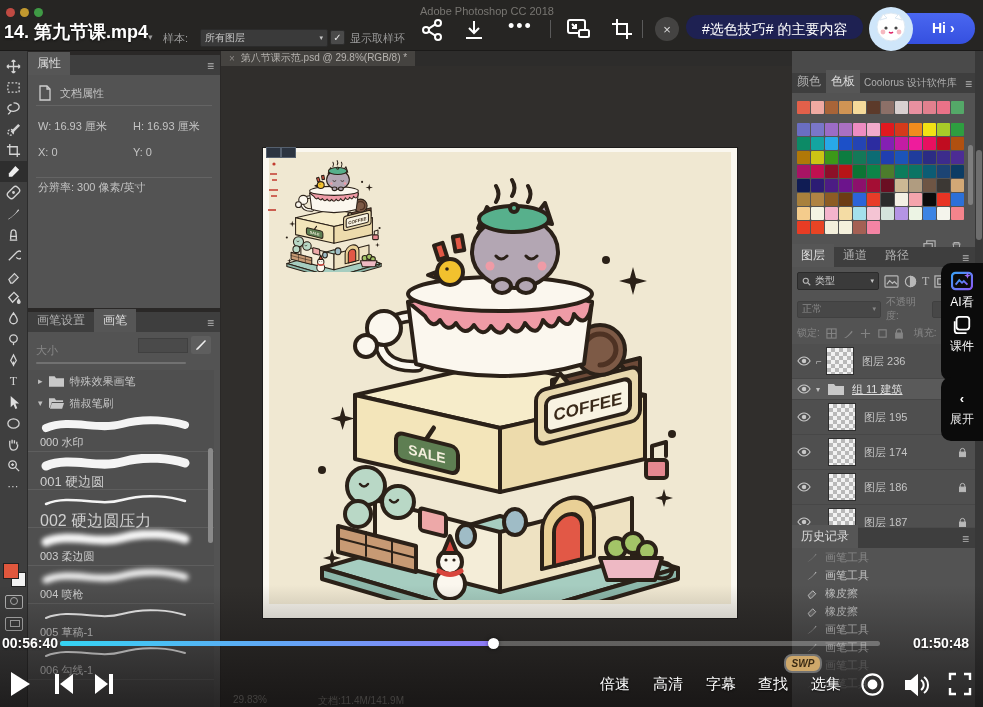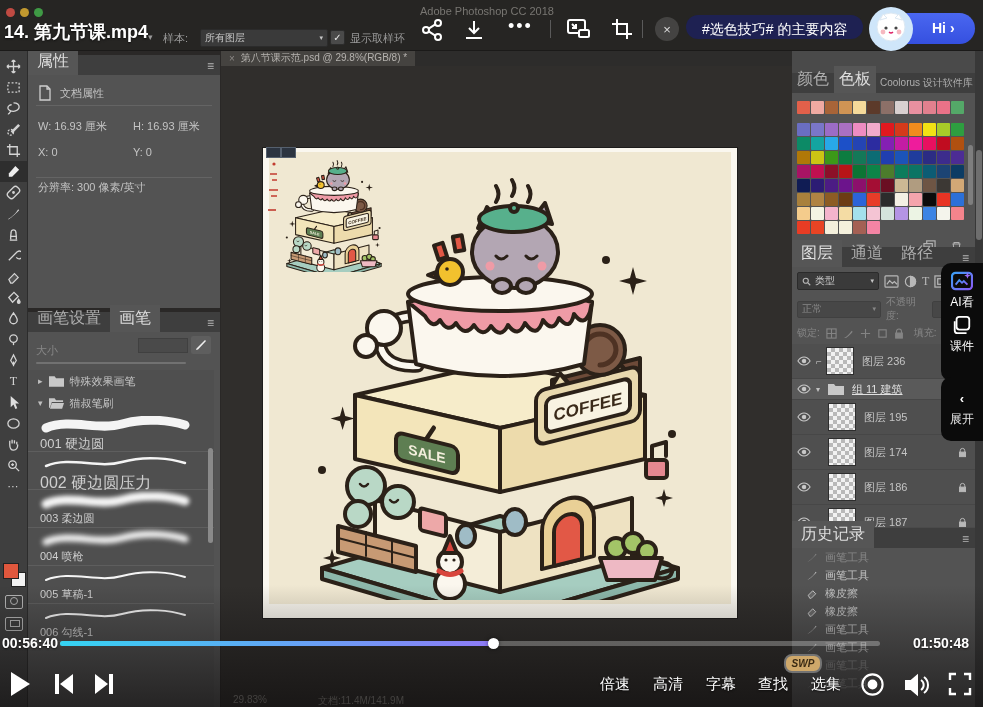--- a/index.html
+++ b/index.html
@@ -1,21 +1,21 @@
 <!DOCTYPE html>
 <html><head>
 <meta charset="utf-8">
 <style>
   html,body{margin:0;padding:0;background:#111;}
   #screen{position:relative;width:983px;height:707px;overflow:hidden;background:#2a2827;
     font-family:"Liberation Sans","DejaVu Sans",sans-serif;color:#c9c9c9;}
   .abs{position:absolute;}
   .panel{background:#535353;}
   .tabbar{background:#3e3e3e;display:flex;align-items:flex-end;height:20px;}
-  .tab{padding:3px 9px 3px;font-size:16px;color:#aeaeae;white-space:nowrap;}
+  .tab{padding:3px 9px 3px;font-size:12px;color:#aeaeae;white-space:nowrap;}
   .tab.active{background:#565656;color:#dedede;}
   .menu-burger{margin-left:auto;color:#b5b5b5;font-size:12px;padding:2px 6px;}
   .divline{position:absolute;height:1px;background:#646464;left:8px;right:8px;}
   .ptext{font-size:11px;color:#c4c4c4;}
   .dim{opacity:.45;}
   .tool{width:27px;height:21px;display:flex;align-items:center;justify-content:center;}
   .tool.active{background:#2e2e2e;}
   .sw{width:13px;height:13px;border-radius:1px;}
   .swrow{display:flex;gap:1px;margin-bottom:1px;}
   .vtext{color:#fff;text-shadow:0 1px 2px rgba(0,0,0,.65);}
@@ -343,20 +343,26 @@
       <div style="display:flex;align-items:center;gap:6px;height:22px;padding-left:10px;">
         <span style="color:#c0c0c0;font-size:9px;">▾</span>
         <svg width="15" height="12" viewBox="0 0 16 12" fill="#c8c8c8">
             <path d="M0 1h6l1.5 2H15v2H3L1 11H0z"></path>
             <path d="M3 6h13l-2 6H1z"></path>
           </svg>
         <span class="ptext">猫叔笔刷</span>
       </div>
       <div id="brush-items">
           <div style="height: 35px; border-bottom: 1px solid rgb(94, 94, 94); padding: 2px 0px 0px 12px;">
+            <svg width="150" height="18" viewBox="0 0 150 18" style="filter:blur(0.6px)">
+              <path d="M6 12C30 2 58 15 82 8S132 5 145 9" fill="none" stroke="#f4f4f4" stroke-width="8" stroke-linecap="round"></path>
+            </svg>
+            <div style="font-size:11px;color:#cfcfcf;margin-top:1px;">000 水印</div>
+          </div>
+          <div style="height: 35px; border-bottom: 1px solid rgb(94, 94, 94); padding: 2px 0px 0px 12px;">
             <svg width="150" height="18" viewBox="0 0 150 18" style="filter:blur(0px)">
               <path d="M6 12C30 2 58 15 82 8S132 5 145 9" fill="none" stroke="#f4f4f4" stroke-width="9" stroke-linecap="round"></path>
             </svg>
             <div style="font-size:13px;color:#cfcfcf;margin-top:1px;">001 硬边圆</div>
           </div>
           <div style="height: 35px; border-bottom: 1px solid rgb(94, 94, 94); padding: 2px 0px 0px 12px;">
             <svg width="150" height="18" viewBox="0 0 150 18" style="filter:blur(0px)">
               <path d="M6 12C30 2 58 15 82 8S132 5 145 9" fill="none" stroke="#f4f4f4" stroke-width="2.5" stroke-linecap="round"></path>
             </svg>
             <div style="font-size:16px;color:#cfcfcf;margin-top:1px;">002 硬边圆压力</div>

